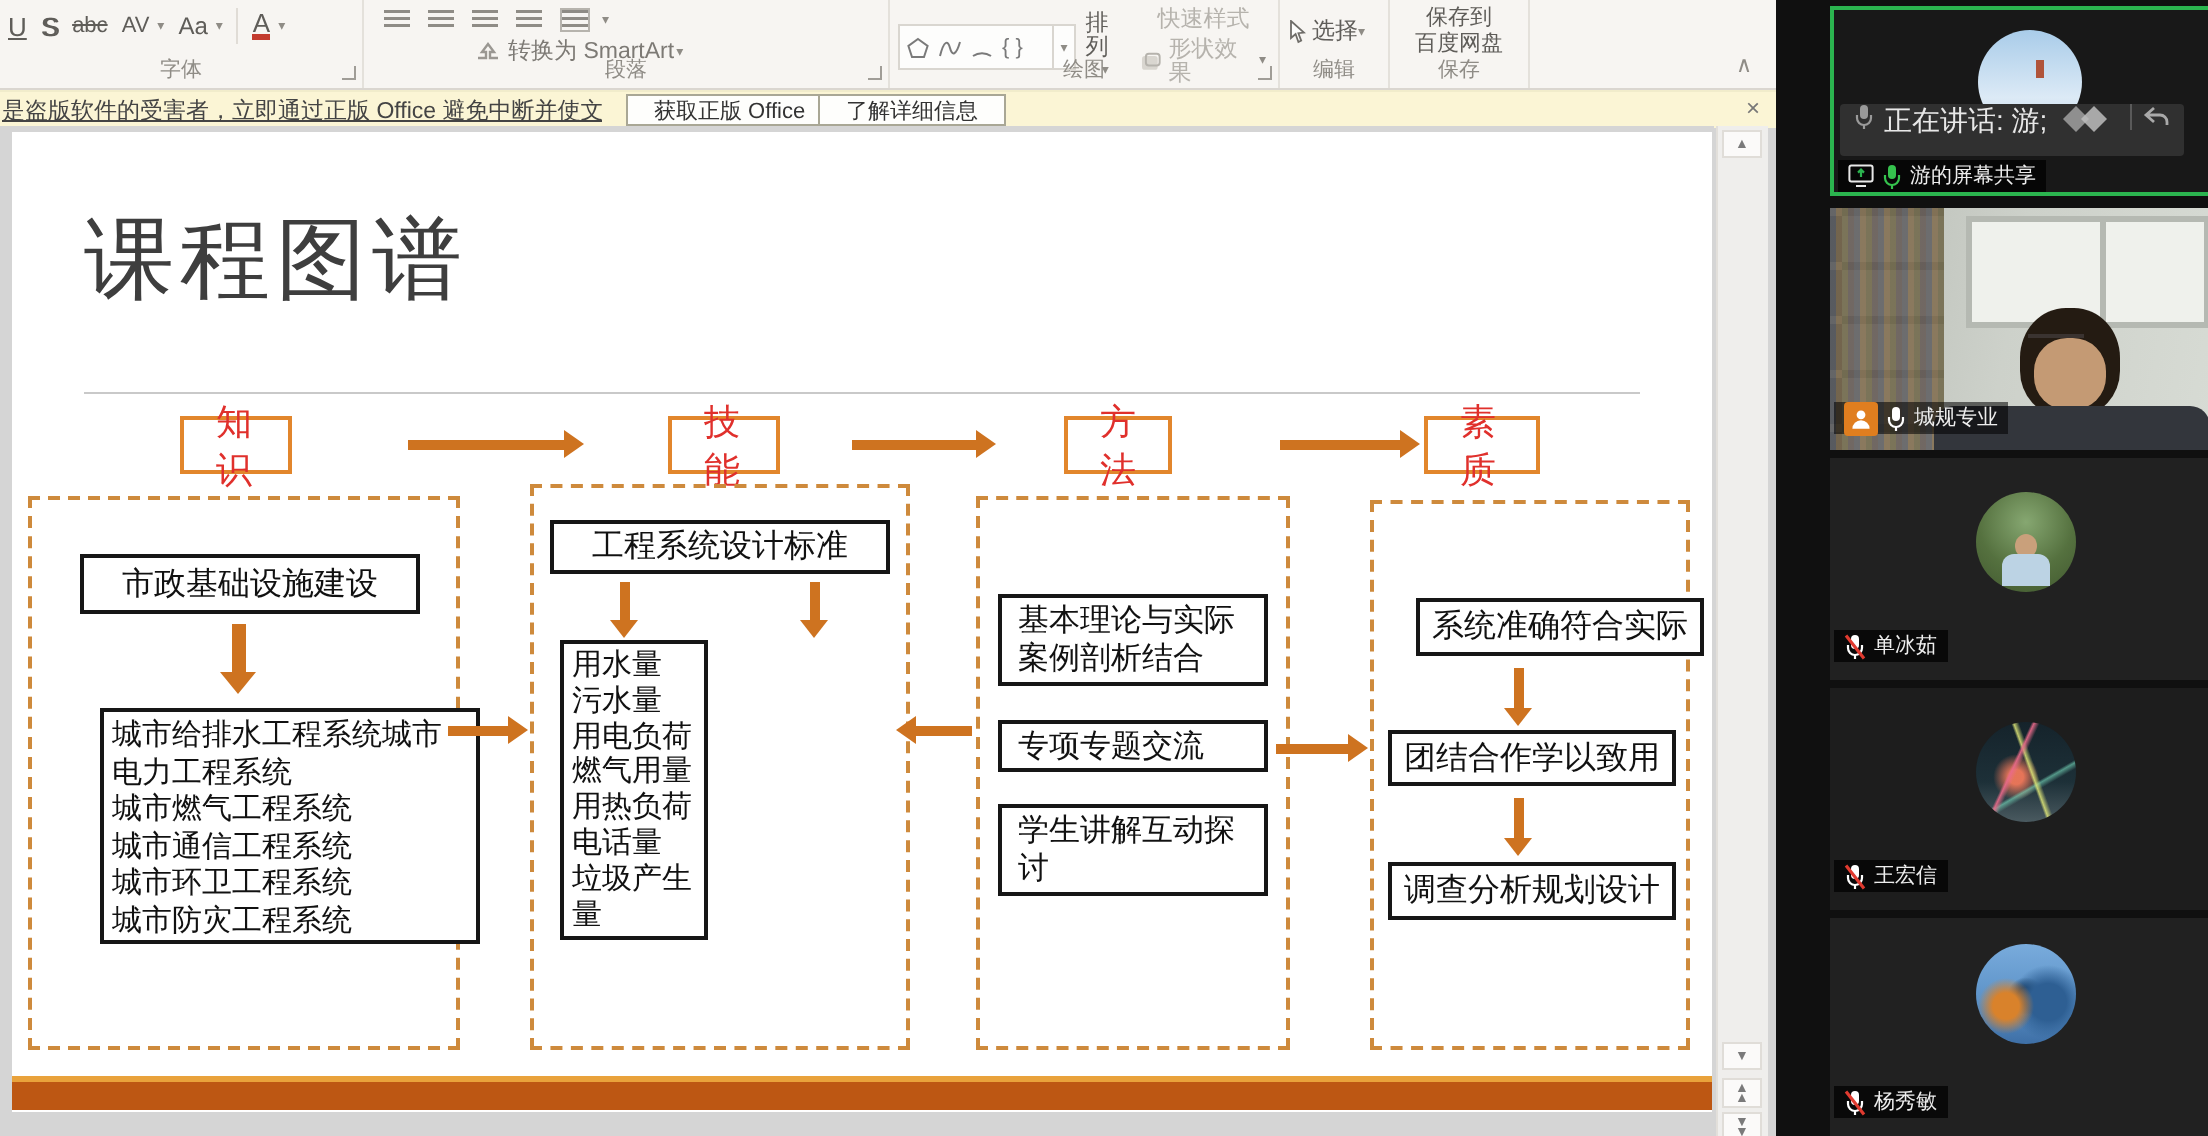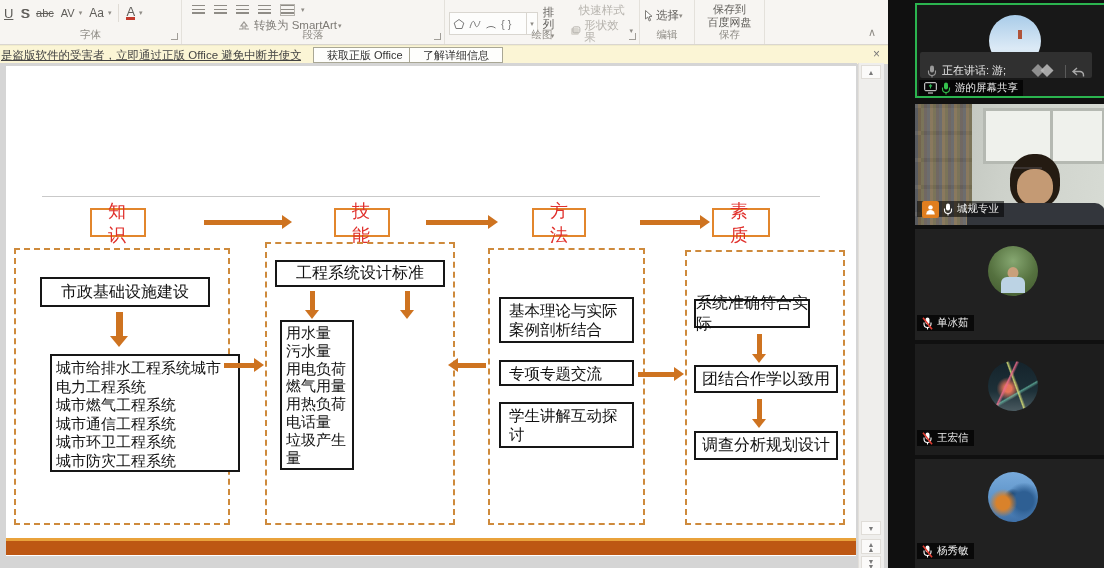--- a/index.html
+++ b/index.html
@@ -70,22 +70,22 @@
   .sbtn{position:absolute;left:2px;width:20px;height:14px;background:#FBFAF9;border:1px solid #E0DDD8;
         color:#7a7a7a;font-size:7px;display:flex;align-items:center;justify-content:center;
         box-sizing:border-box;line-height:5px;text-align:center;}
   
   .panel{position:absolute;left:888px;top:0;width:216px;height:568px;background:#101010;overflow:hidden;}
   .tile{position:absolute;left:27px;width:200px;background:#1E1E1E;overflow:hidden;box-sizing:border-box;}
   .chip{position:absolute;left:2px;display:flex;align-items:center;gap:4px;height:16px;
         background:rgba(0,0,0,0.72);color:#EDEDED;font-size:10.5px;padding:0 5px;white-space:nowrap;}
   .avatar{position:absolute;border-radius:50%;}
   .speakbar{position:absolute;left:3px;top:47px;width:172px;height:26px;background:#303030;
-            border-radius:2px;display:flex;align-items:flex-end;gap:5px;padding:0 7px;
-            box-sizing:border-box;color:#E8E8E8;font-size:11px;}
+            border-radius:2px;display:flex;align-items:flex-start;gap:5px;padding:0 7px;
+            box-sizing:border-box;color:#E8E8E8;font-size:14px;}
   .vdiv{width:1px;height:13px;background:#5a5a5a;}
   .hostbadge{width:17px;height:17px;background:#E07E1F;border-radius:2px;display:flex;
              align-items:center;justify-content:center;}
   
   .wall{position:absolute;inset:0;background:linear-gradient(100deg,#B9BDB6 0%,#CDD1CA 45%,#D8DCD5 100%);}
   .window{position:absolute;left:68px;top:4px;width:122px;height:56px;background:#EFF1EC;
           border:3px solid #B5B9B2;box-sizing:border-box;}
   .window .pane{position:absolute;left:55%;top:0;width:3px;height:100%;background:#B5B9B2;}
   .shelf{position:absolute;left:0;top:0;width:57px;height:100%;
          background:
@@ -225,20 +225,21 @@
 
     <div class="warnbar">
       <span class="warnmsg">是盗版软件的受害者，立即通过正版 Office 避免中断并使文件保持安全。</span>
       <span class="warnbtn" style="left:313px;">获取正版 Office</span>
       <span class="warnbtn" style="left:409px;">了解详细信息</span>
       <span class="warnclose">×</span>
     </div>
 
     <div class="workspace">
       <div class="slide">
+        <div class="slidetitle">课程图谱</div>
         <div class="titlerule"></div>
 
         <div class="hbox" style="left:84px;width:56px;">知识</div>
         <div class="hbox" style="left:328px;width:56px;">技能</div>
         <div class="hbox" style="left:526px;width:54px;">方法</div>
         <div class="hbox" style="left:706px;width:58px;">素质</div>
         <div class="harrow" style="left:198px;width:78px;"></div>
         <div class="harrow" style="left:420px;width:62px;"></div>
         <div class="harrow" style="left:634px;width:60px;"></div>
 
@@ -270,21 +271,21 @@
             </div>
         </div>
 
         <div class="dcol" style="left:482px;top:182px;width:157px;height:277px;">
           <div class="sbox leftbox" style="left:9px;top:47px;width:135px;height:46px;">基本理论与实际案例剖析结合</div>
           <div class="sbox leftbox" style="left:9px;top:110px;width:135px;height:26px;">专项专题交流</div>
           <div class="sbox leftbox" style="left:9px;top:152px;width:135px;height:46px;">学生讲解互动探讨</div>
         </div>
 
         <div class="dcol" style="left:679px;top:184px;width:160px;height:275px;">
-          <div class="sbox" style="left:7px;top:47px;width:116px;height:29px;">系统准确符合实际</div>
+          <div class="sbox" style="left:21px;top:47px;width:144px;height:29px;">系统准确符合实际</div>
           <div class="varrow" style="left:70px;top:82px;height:20px;"></div>
           <div class="sbox" style="left:7px;top:113px;width:144px;height:28px;">团结合作学以致用</div>
           <div class="varrow" style="left:70px;top:147px;height:20px;"></div>
           <div class="sbox" style="left:7px;top:179px;width:144px;height:29px;">调查分析规划设计</div>
         </div>
 
         <div class="harrow" style="left:218px;top:297px;width:30px;"></div>
         <div class="harrow left" style="left:452px;top:297px;width:28px;"></div>
         <div class="harrow" style="left:632px;top:306px;width:36px;"></div>
 

